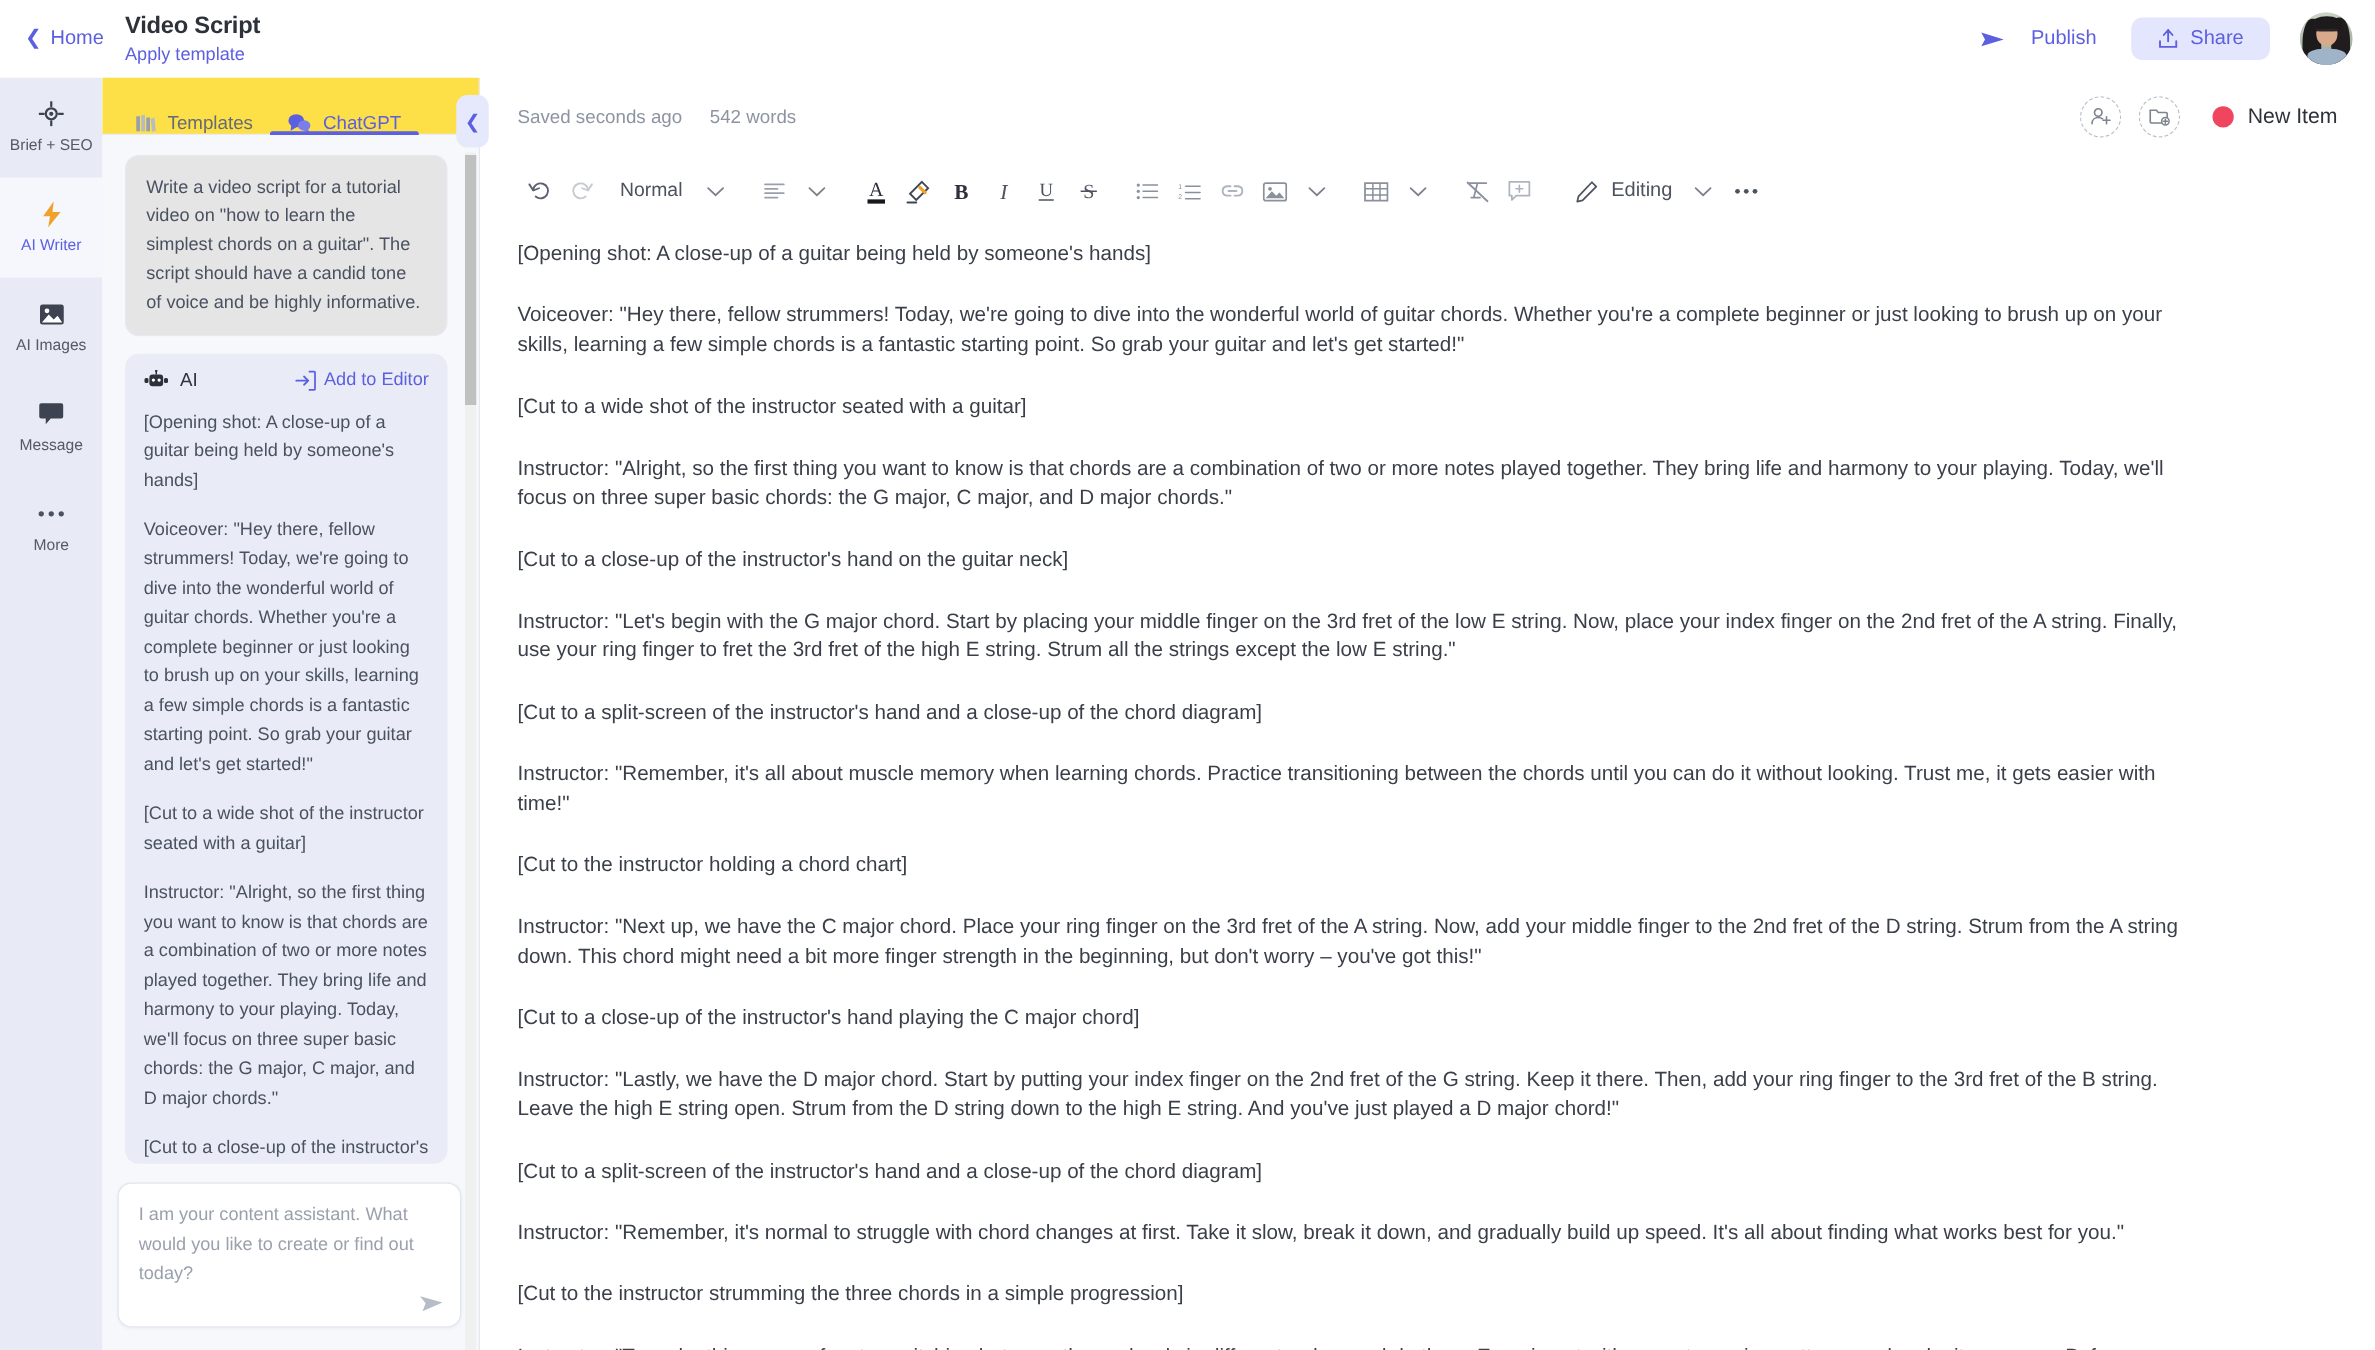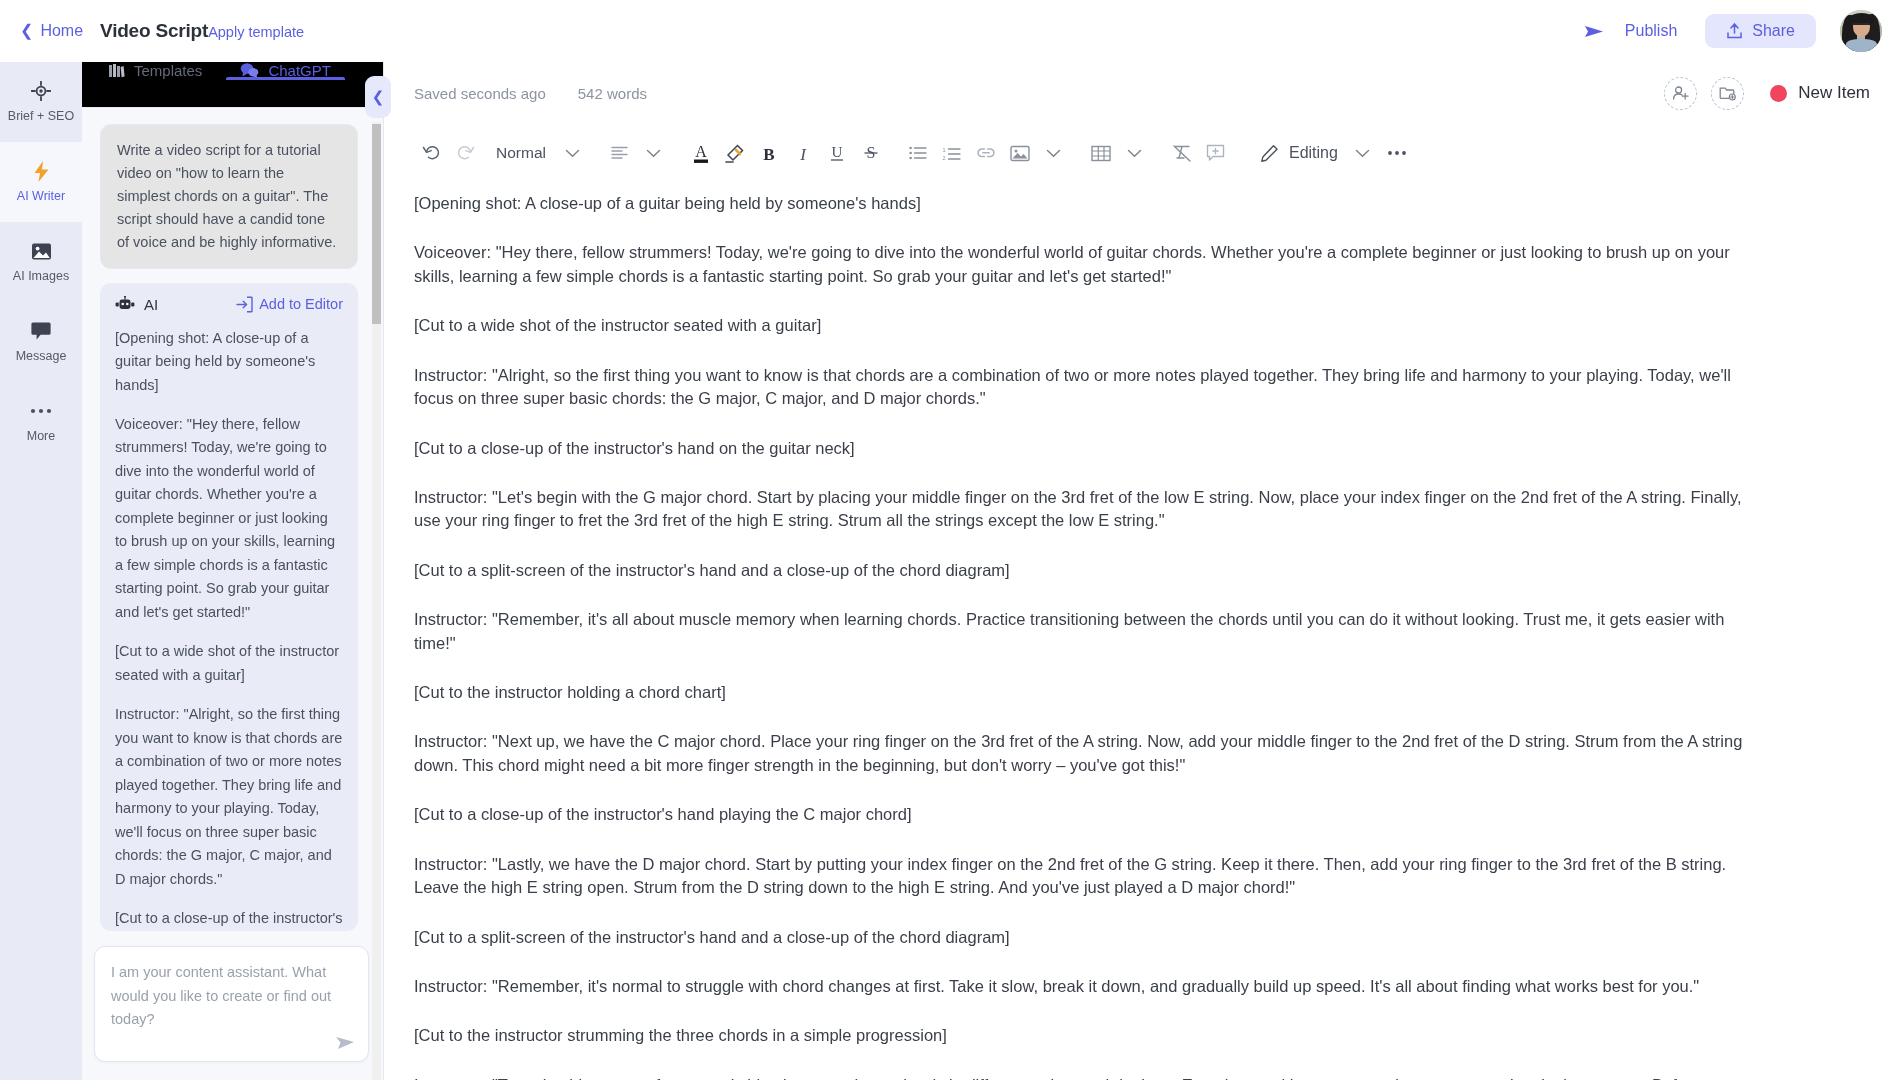--- a/index.html
+++ b/index.html
@@ -23,21 +23,21 @@
     z-index: 5;
   }
   .home-link {
     width: 100px;
     display: flex; align-items: center; gap: 7px;
     color: #5b5fe0; font-size: 16px;
     padding-left: 20px;
     cursor: pointer;
   }
   .chev-left { font-size: 16px; line-height: 1; color: #5b5fe0; }
-  .doc-title-wrap { margin-left: 0px; display: flex; justify-content: center; }
+  .doc-title-wrap { margin-left: 0px; display: flex; flex-direction: column; justify-content: center; }
   .doc-title { font-size: 19px; font-weight: 700; color: #2d3139; line-height: 1.2; letter-spacing: -0.2px;}
   .apply-template { font-size: 14.5px; color: #5b5fe0; margin-top: 4px; cursor: pointer; }
   .topbar-spacer { flex: 1 1 auto; }
   .publish-btn {
     display: flex; align-items: center; gap: 20px;
     color: #5b5fe0; font-size: 16px; cursor: pointer;
     margin-right: 28px;
   }
   .share-btn {
     display: flex; align-items: center; gap: 9px;
@@ -88,24 +88,24 @@
   .panel {
     width: 302px; flex: 0 0 302px;
     background: #f7f8fc;
     display: flex; flex-direction: column;
     border-right: 1px solid #e6e8f0;
     position: relative;
     min-height: 0;
   }
   .panel-tabs {
     height: 46px; flex: 0 0 46px;
-    display: flex; align-items: flex-start;
-    gap: 10px;
+    display: flex; align-items: flex-end;
+    gap: 0px;
     padding: 0 12px;
-    background: #000000;
+    background: #fde047;
     border-bottom: 1px solid #e9ebf3;
   }
   .ptab {
     display: flex; align-items: center; gap: 9px;
     padding: 0 14px;
     font-size: 15px; color: #646a77; cursor: pointer;
     position: relative;
   }
   .ptab.active { color: #5b5fe0; font-weight: 400; }
   .ptab.active::after {
@@ -180,21 +180,21 @@
     width: 26px; height: 42px;
     background: #e6e9fb; border-radius: 9px;
     display: flex; align-items: center; justify-content: center;
     color: #5b5fe0; font-size: 15px; cursor: pointer; z-index: 6;
   }
   .editor-head {
     height: 62px; flex: 0 0 62px;
     display: flex; align-items: center;
     padding: 0 30px 0 30px;
   }
-  .saved-info { display: flex; align-items: center; gap: 32px; font-size: 15px; color: #8d94a1; }
+  .saved-info { display: flex; align-items: center; gap: 22px; font-size: 15px; color: #8d94a1; }
   .eh-spacer { flex: 1 1 auto; }
   .dashed-circle {
     width: 33px; height: 33px; border-radius: 50%;
     border: 1.4px dashed #b9bfc9;
     display: flex; align-items: center; justify-content: center;
     color: #7d848f; margin-left: 14px; cursor: pointer;
   }
   .new-item {
     display: flex; align-items: center; gap: 11px;
     margin-left: 26px; font-size: 17px; color: #2d3139; cursor: pointer;

